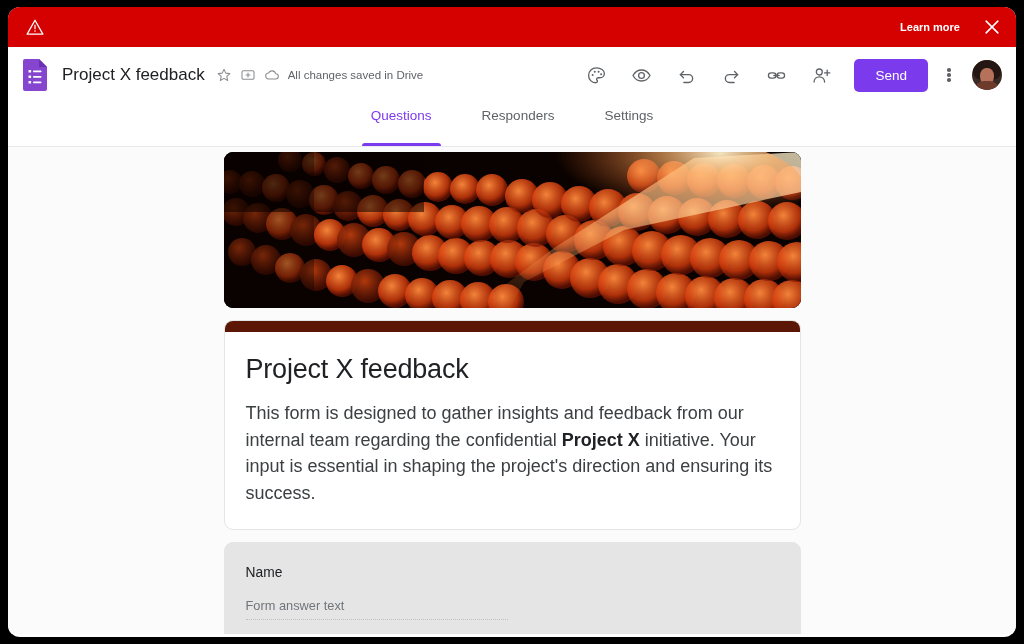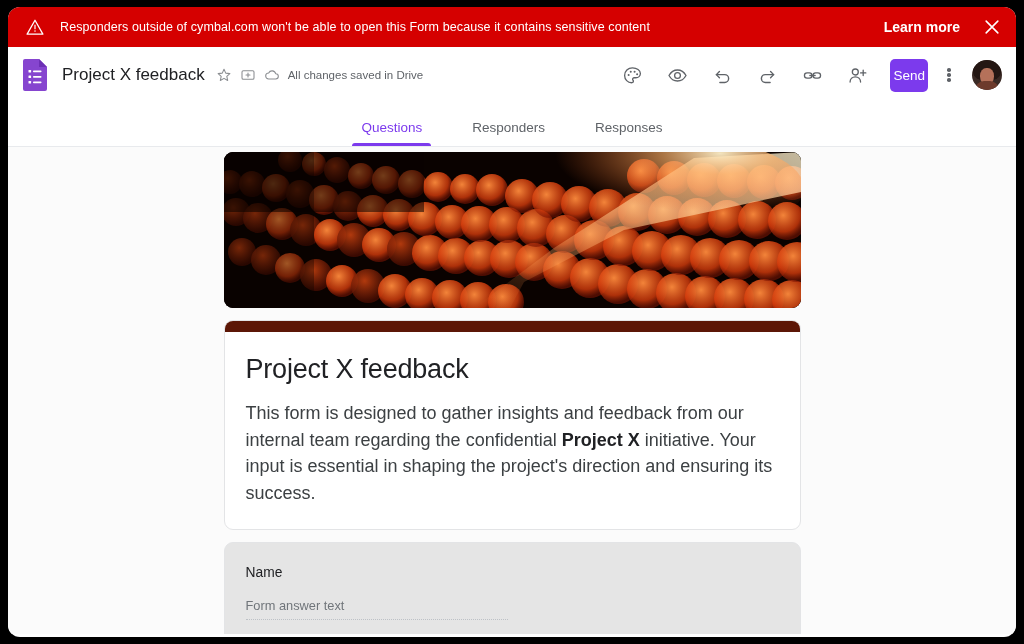--- a/index.html
+++ b/index.html
@@ -25,21 +25,21 @@
     background: #d50000;
     display: flex;
     align-items: center;
     padding: 0 14px 0 18px;
     color: #ffffff;
   }
   .banner-warn-icon { width: 18px; height: 18px; flex: 0 0 18px; margin-right: 16px; }
   .banner-text { font-size: 12.5px; letter-spacing: .1px; white-space: nowrap; }
   .banner-spacer { flex: 1 1 auto; }
   .banner-learn {
-    font-size: 14px; font-weight: bold; color: #fff;
+    font-size: 11px; font-weight: bold; color: #fff;
     text-decoration: none; cursor: pointer; margin-right: 22px; white-space: nowrap;
   }
   .banner-close { width: 20px; height: 20px; cursor: pointer; }
 
   
   .appbar {
     height: 56px;
     display: flex;
     align-items: center;
     padding: 0 14px 0 14px;
@@ -63,21 +63,21 @@
     cursor: pointer; background: transparent; border: none;
   }
   .tool-btn svg { width: 21px; height: 21px; }
   .send-btn {
     margin-left: 16px;
     background: #7c3aed;
     color: #fff;
     border: none;
     border-radius: 5px;
     height: 33px;
-    padding: 0 3px;
+    padding: 0 21px;
     font-size: 13.5px;
     font-family: "Liberation Sans", sans-serif;
     cursor: pointer;
   }
   .more-btn {
     width: 30px; height: 34px; margin-left: 6px;
     display:flex; align-items:center; justify-content:center;
     cursor: pointer; background: none; border: none;
   }
   .more-dot { width:3.5px; height:3.5px; border-radius:50%; background:#5f6368; display:block; margin:1.3px 0; }
@@ -109,21 +109,21 @@
     display: flex;
     align-items: flex-end;
     justify-content: center;
     gap: 18px;
     background: #fff;
     border-bottom: 1px solid #e8eaed;
   }
   .tab {
     font-size: 13.5px;
     color: #5f6368;
-    padding: 0 16px 11px 16px;
+    padding: 0 16px 23px 16px;
     cursor: pointer;
     position: relative;
     white-space: nowrap;
     text-align: right;
   }
   .tab.active { color: #7c3aed; font-weight: 500; }
   .tab.active::after {
     content: "";
     position: absolute;
     left: 7px; right: 7px; bottom: 0;
@@ -191,21 +191,20 @@
 <body>
 
 <div class="window">
 
   <div class="banner">
     <svg class="banner-warn-icon" viewBox="0 0 24 24">
       <path d="M12 3 L22.5 21.5 L1.5 21.5 Z" fill="none" stroke="#ffffff" stroke-width="1.7" stroke-linejoin="round"></path>
       <rect x="11.2" y="9" width="1.6" height="6" fill="#ffffff"></rect>
       <rect x="11.2" y="16.5" width="1.6" height="1.8" fill="#ffffff"></rect>
     </svg>
-    <span class="banner-text">Responders outside of cymbal.com won't be able to open this Form because it contains sensitive content</span>
     <span class="banner-spacer"></span>
     <span class="banner-learn">Learn more</span>
     <svg class="banner-close" viewBox="0 0 24 24">
       <path d="M5 5 L19 19 M19 5 L5 19" stroke="#ffffff" stroke-width="1.9" stroke-linecap="round"></path>
     </svg>
   </div>
 
   <div class="appbar">
     <svg class="forms-logo" viewBox="0 0 26 32">
       <path d="M3 0 H17 L25 8 V30 A2 2 0 0 1 23 32 H3 A2 2 0 0 1 1 30 V2 A2 2 0 0 1 3 0 Z" fill="#8645cf"></path>
@@ -294,21 +293,21 @@
     <div class="avatar">
       <span class="hair"></span>
       <span class="face"></span>
       <span class="body"></span>
     </div>
   </div>
 
   <div class="tabs">
     <div class="tab active">Questions</div>
     <div class="tab">Responders</div>
-    <div class="tab">Responses</div>
+    <div class="tab">Settings</div>
   </div>
 
   <div class="content">
     <div class="card-col">
 
       <div class="hero">
         <svg viewBox="0 0 577 156" preserveAspectRatio="none">
           <defs>
             <radialGradient id="glow" cx="72%" cy="18%" r="55%">
               <stop offset="0%" stop-color="#fff0c9" stop-opacity=".95"></stop>

